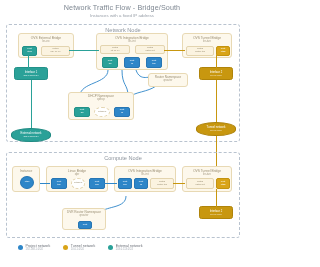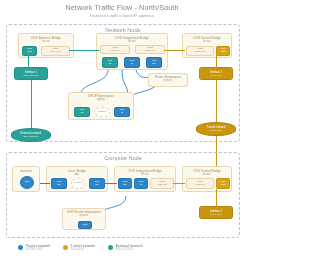--- a/index.html
+++ b/index.html
@@ -120,21 +120,21 @@
   .legend-dot{width:5px;height:5px;border-radius:50%;margin-top:.5px;flex:0 0 auto;}
   .legend-text{display:flex;flex-direction:column;}
   .legend-label{font-size:3.6px;color:#6b7078;line-height:1.25;}
   .legend-sub{font-size:2.6px;color:#a6acb4;line-height:1.25;}
 </style>
 </head>
 <body>
 
 <div id="canvas">
 
-  <div class="title">Network Traffic Flow - North/South</div>
+  <div class="title">Network Traffic Flow - Bridge/South</div>
   <div class="subtitle">Instances with a fixed IP address</div>
 
   <svg class="overlay" viewBox="0 0 244 267">
 
     <path d="M108 70 C108 84, 80 82, 80 96" stroke="#2e86c8" stroke-width="0.9" fill="none"></path>
     <path d="M122 70 C122 86, 128 84, 128 96" stroke="#2e86c8" stroke-width="0.9" fill="none"></path>
     <path d="M136 70 C140 82, 150 76, 156 76" stroke="#2e86c8" stroke-width="0.9" fill="none"></path>
 
     <path d="M156 86 C148 92, 134 92, 130 97" stroke="#2e86c8" stroke-width="0.9" fill="none"></path>
 

